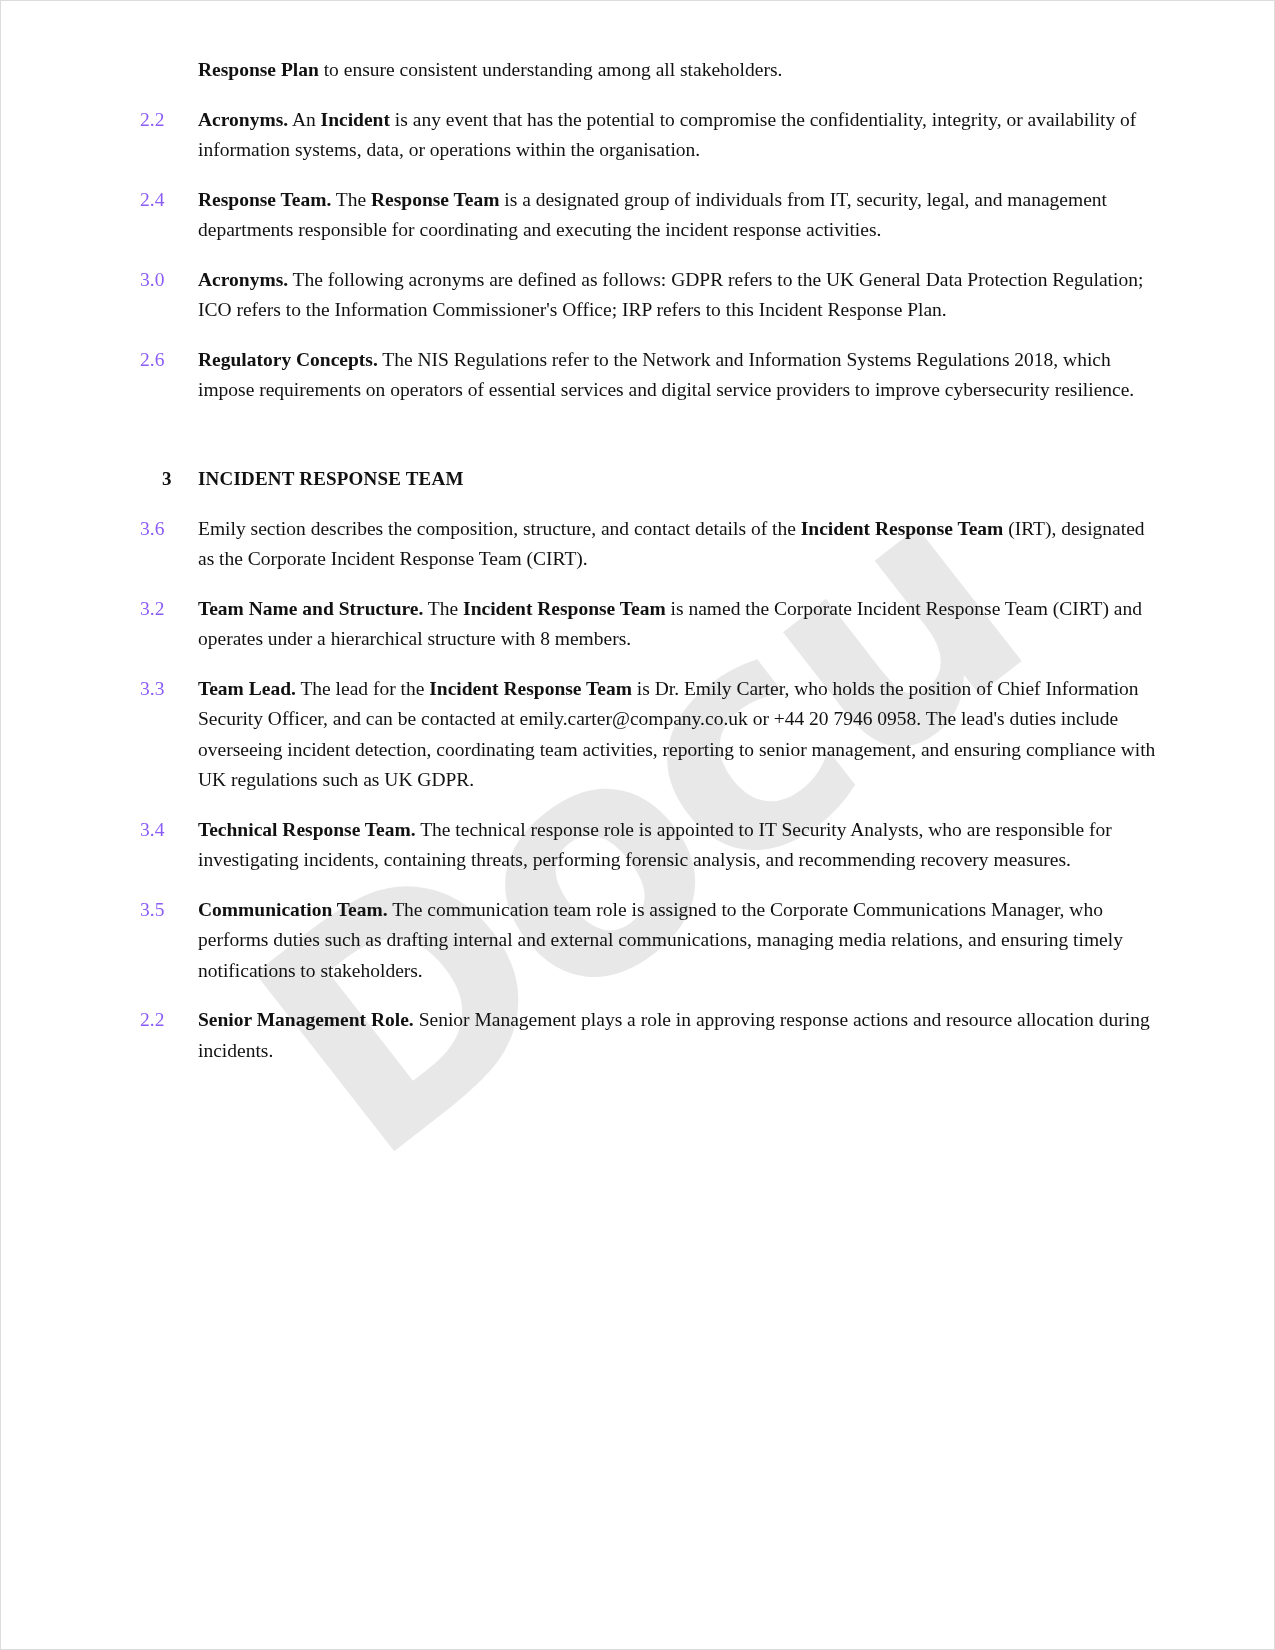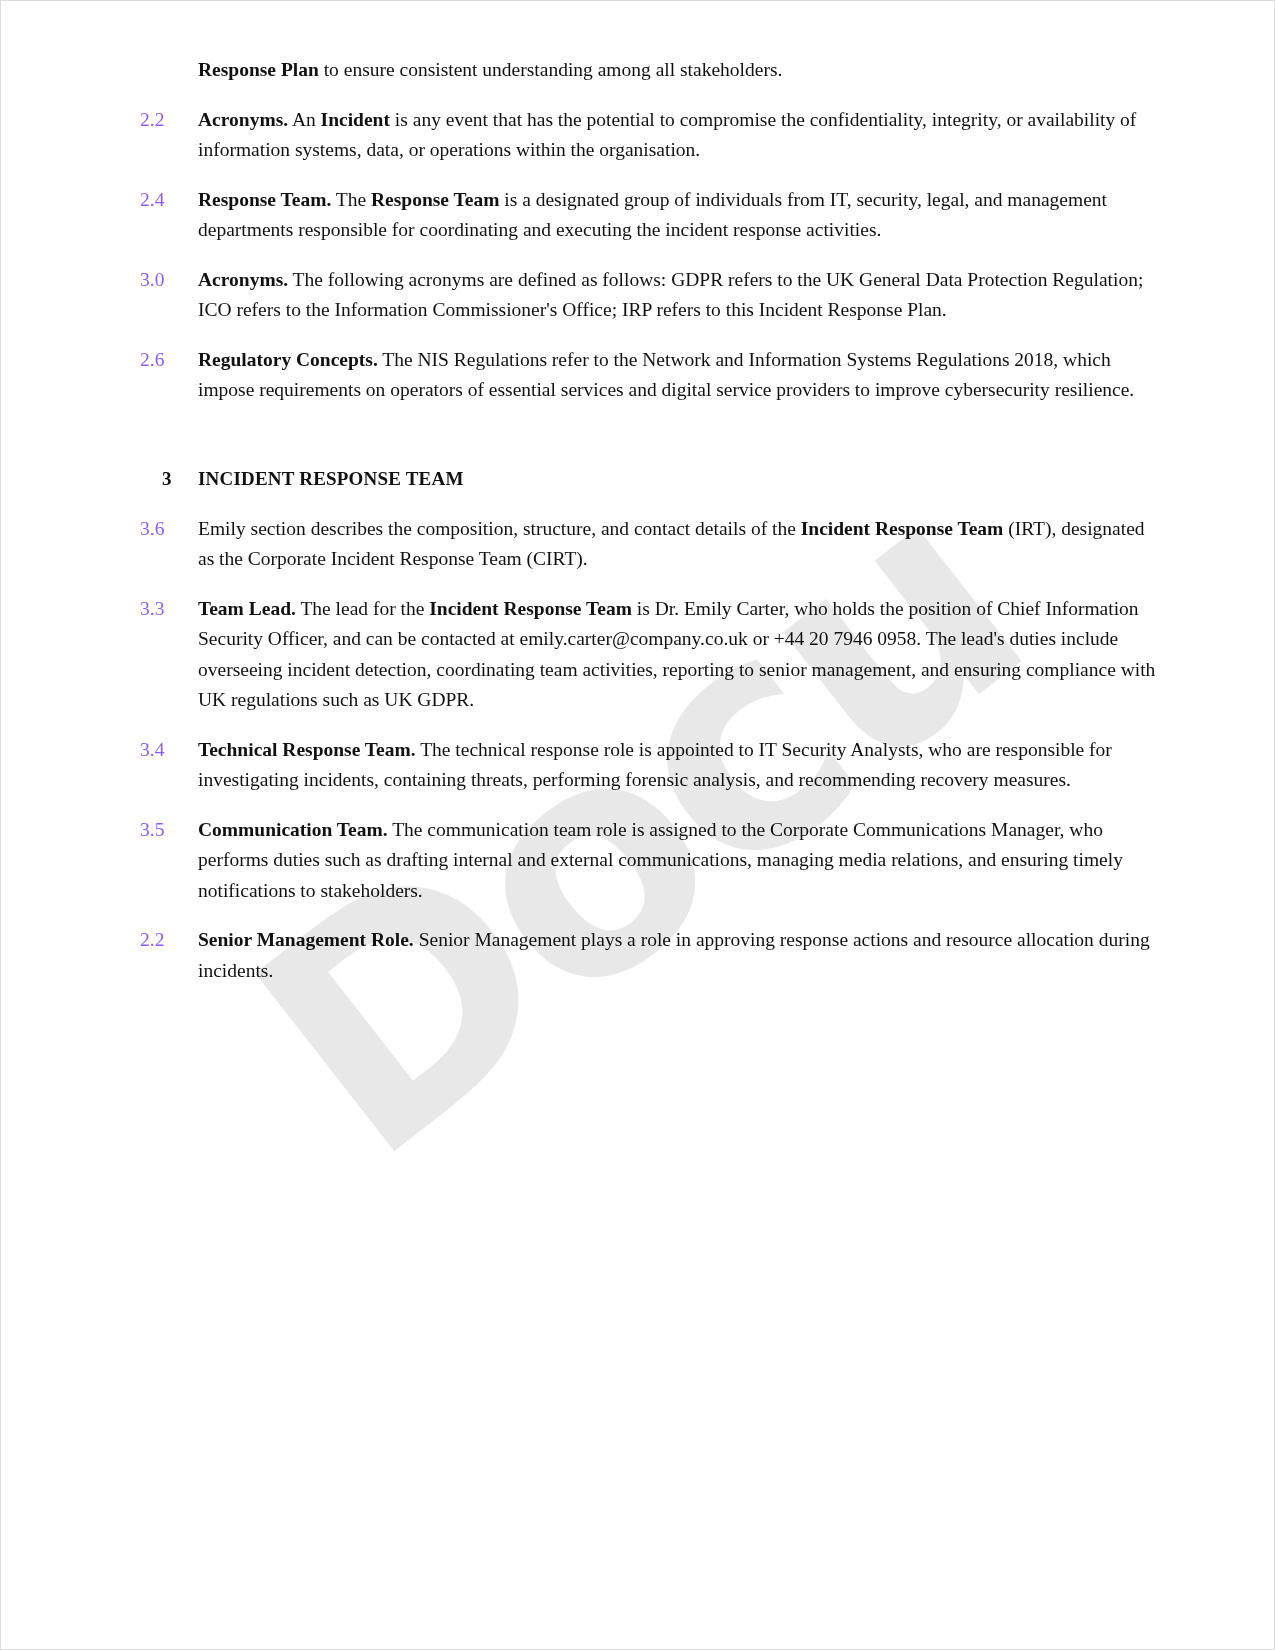--- a/index.html
+++ b/index.html
@@ -131,20 +131,24 @@
       </div>
       <div class="section-heading">
         <span class="sec-num">3</span>
         <span class="sec-title">INCIDENT RESPONSE TEAM</span>
       </div>
       <div class="clause">
         <div class="clause-number">3.6</div>
         <div class="clause-body"><span>Emily section describes the composition, structure, and contact details of the </span><b>Incident Response Team</b><span> (IRT), designated as the Corporate Incident Response Team (CIRT).</span></div>
       </div>
       <div class="clause">
+        <div class="clause-number">3.2</div>
+        <div class="clause-body"><b>Team Name and Structure.</b><span> The </span><b>Incident Response Team</b><span> is named the Corporate Incident Response Team (CIRT) and operates under a hierarchical structure with 8 members.</span></div>
+      </div>
+      <div class="clause">
         <div class="clause-number">3.3</div>
         <div class="clause-body"><b>Team Lead.</b><span> The lead for the </span><b>Incident Response Team</b><span> is Dr. Emily Carter, who holds the position of Chief Information Security Officer, and can be contacted at emily.carter@company.co.uk or +44 20 7946 0958. The lead's duties include overseeing incident detection, coordinating team activities, reporting to senior management, and ensuring compliance with UK regulations such as UK GDPR.</span></div>
       </div>
       <div class="clause">
         <div class="clause-number">3.4</div>
         <div class="clause-body"><b>Technical Response Team.</b><span> The technical response role is appointed to IT Security Analysts, who are responsible for investigating incidents, containing threats, performing forensic analysis, and recommending recovery measures.</span></div>
       </div>
       <div class="clause">
         <div class="clause-number">3.5</div>
         <div class="clause-body"><b>Communication Team.</b><span> The communication team role is assigned to the Corporate Communications Manager, who performs duties such as drafting internal and external communications, managing media relations, and ensuring timely notifications to stakeholders.</span></div>

